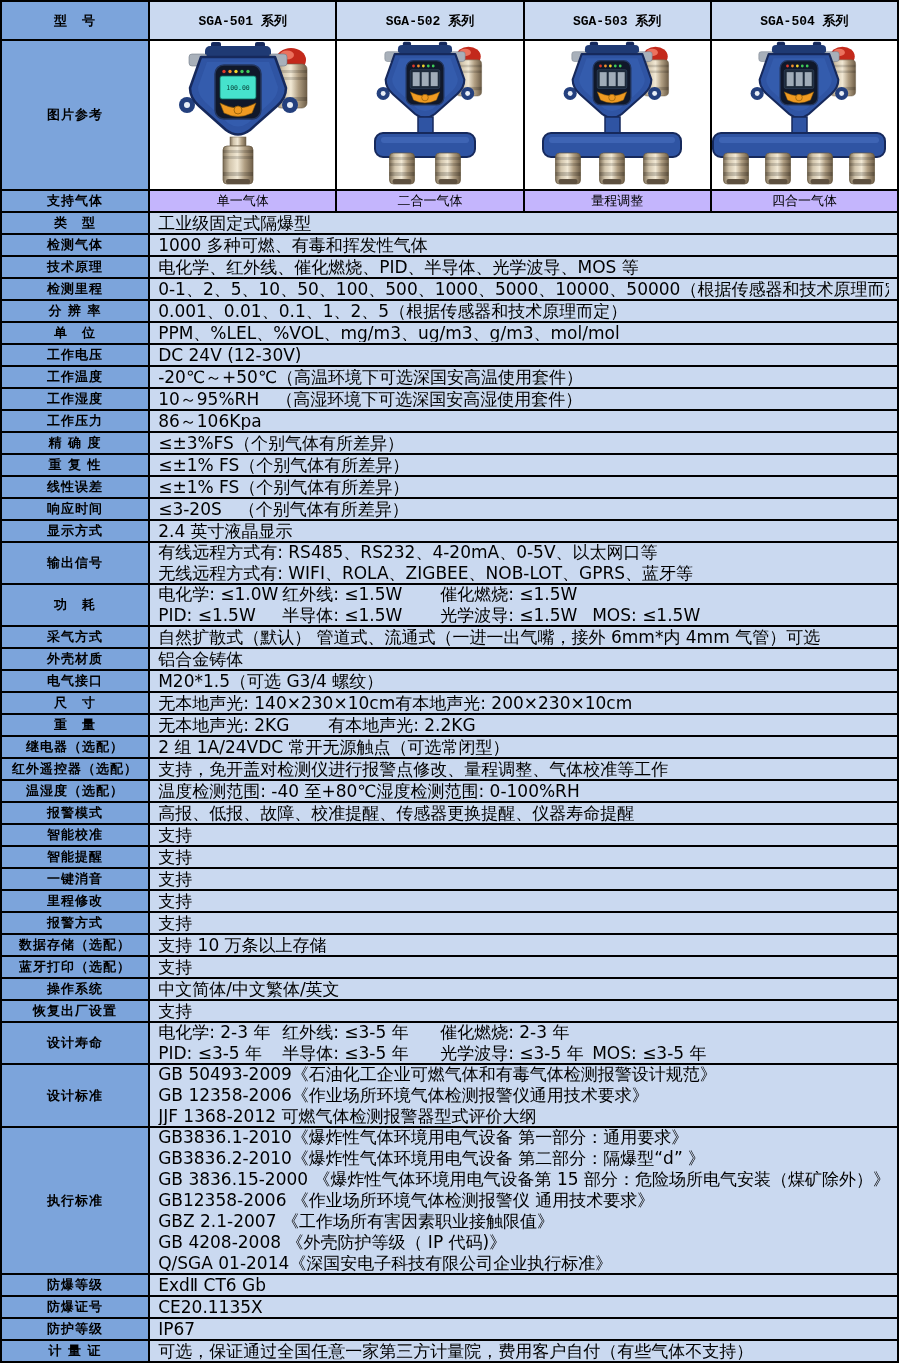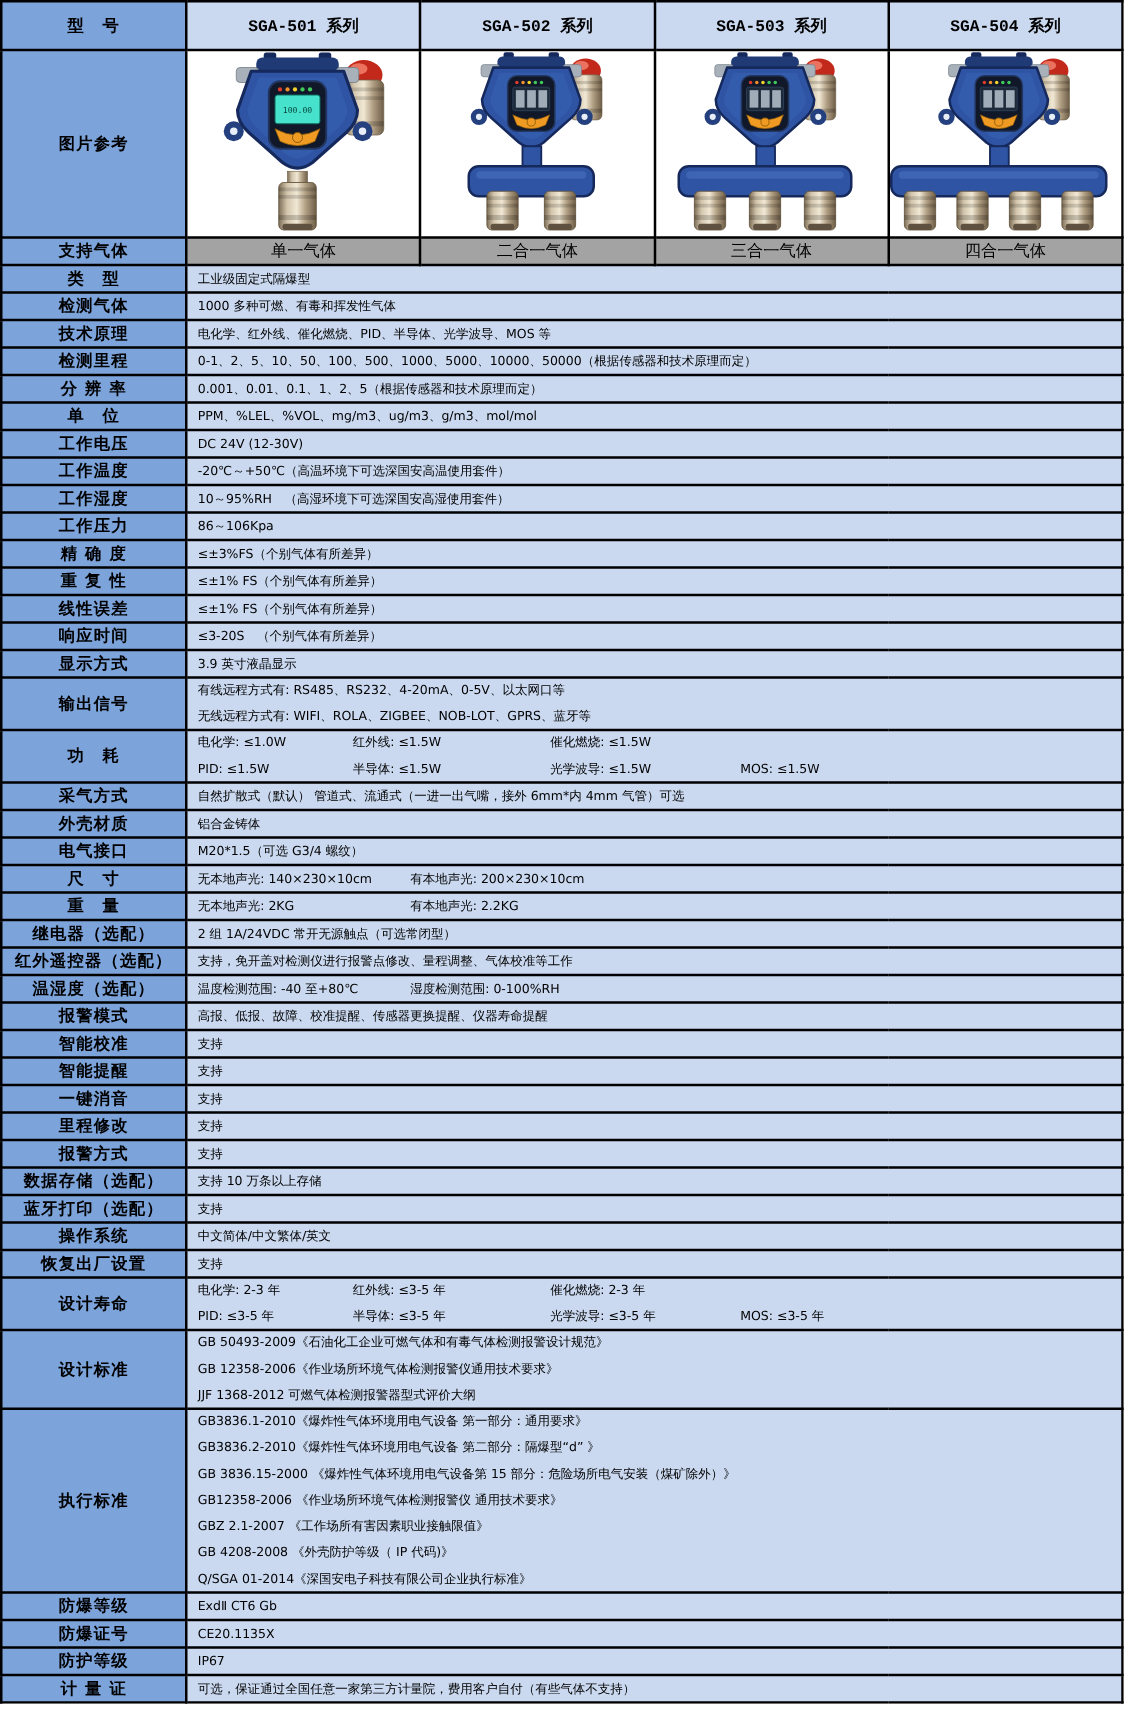--- a/index.html
+++ b/index.html
@@ -3,25 +3,25 @@
 <meta charset="utf-8">
 <style>
   html,body{margin:0;padding:0;background:#ffffff;}
   body{font-family:"DejaVu Sans","Liberation Sans",sans-serif;color:#000;}
   .page{width:899px;}
   table.spec{width:899px;border-collapse:collapse;table-layout:fixed;background:#fff;}
   col.c-label{width:148px;}
   col.c-model{width:187px;}
   th,td{border:2px solid #000;padding:1px 8px;vertical-align:middle;box-sizing:border-box;}
   th.lbl{background:#7ca4db;font-weight:bold;font-size:13px;text-align:center;letter-spacing:1px;}
-  td.val{background:#cad9f0;font-size:10px;text-align:left;}
+  td.val{background:#cad9f0;font-size:17px;text-align:left;}
   tr.row-header th{height:39px;}
   th.mdl{background:#cad9f0;font-weight:bold;font-size:13px;text-align:center;font-family:Liberation Mono, monospace;}
   td.img{background:#ffffff;text-align:center;padding:0;height:142px;border-radius:30px;}
-  td.gas{background:#a3a3a3;font-size:13px;text-align:center;}
+  td.gas{background:#c4b5fd;font-size:13px;text-align:center;}
   .line{line-height:17px;white-space:nowrap;overflow:hidden;}
   .line + .line{margin-top:4px;}
   .seg{display:inline-block;}
   .dev{display:inline-block;line-height:0;}
 </style>
 </head>
 <body>
 
 <div class="page">
   <table class="spec">
@@ -288,21 +288,21 @@
                   <rect x="137.5" y="122" width="25" height="3" fill="rgba(0,0,0,0.15)"></rect>
                   <rect x="137.5" y="131" width="25" height="4" fill="rgba(0,0,0,0.18)"></rect>
                   <rect x="140.5" y="138" width="19" height="5" rx="2" fill="#5e5140"></rect>
                 </g>
               </svg></div></td>
       </tr>
       <tr>
         <th class="lbl">支持气体</th>
         <td class="gas">单一气体</td>
         <td class="gas">二合一气体</td>
-        <td class="gas">三合一气体</td>
+        <td class="gas">量程调整</td>
         <td class="gas">四合一气体</td>
       </tr>
 
     <tr>
           <th class="lbl">类　型</th>
           <td class="val" colspan="4">
             <div class="line"><span class="seg">工业级固定式隔爆型</span></div>
           </td>
         </tr>
         <tr>
@@ -379,21 +379,21 @@
         </tr>
         <tr>
           <th class="lbl">响应时间</th>
           <td class="val" colspan="4">
             <div class="line"><span class="seg">≤3-20S　（个别气体有所差异）</span></div>
           </td>
         </tr>
         <tr>
           <th class="lbl">显示方式</th>
           <td class="val" colspan="4">
-            <div class="line"><span class="seg">3.9 英寸液晶显示</span></div>
+            <div class="line"><span class="seg">2.4 英寸液晶显示</span></div>
           </td>
         </tr>
         <tr>
           <th class="lbl">输出信号</th>
           <td class="val" colspan="4">
             <div class="line"><span class="seg">有线远程方式有: RS485、RS232、4-20mA、0-5V、以太网口等</span></div>
             <div class="line"><span class="seg">无线远程方式有: WIFI、ROLA、ZIGBEE、NOB-LOT、GPRS、蓝牙等</span></div>
           </td>
         </tr>
         <tr>

